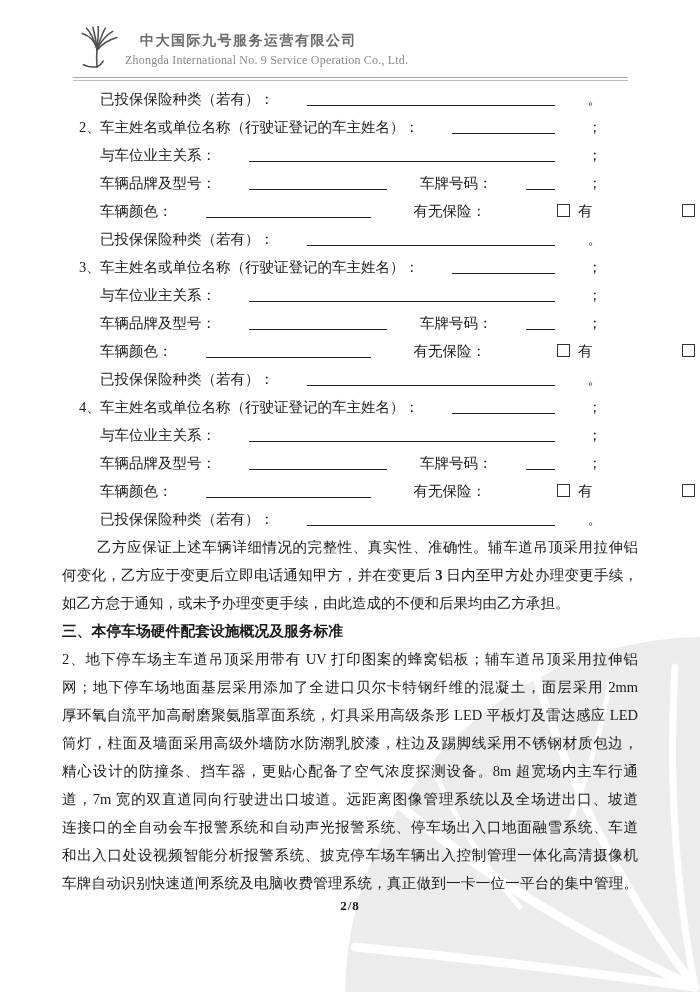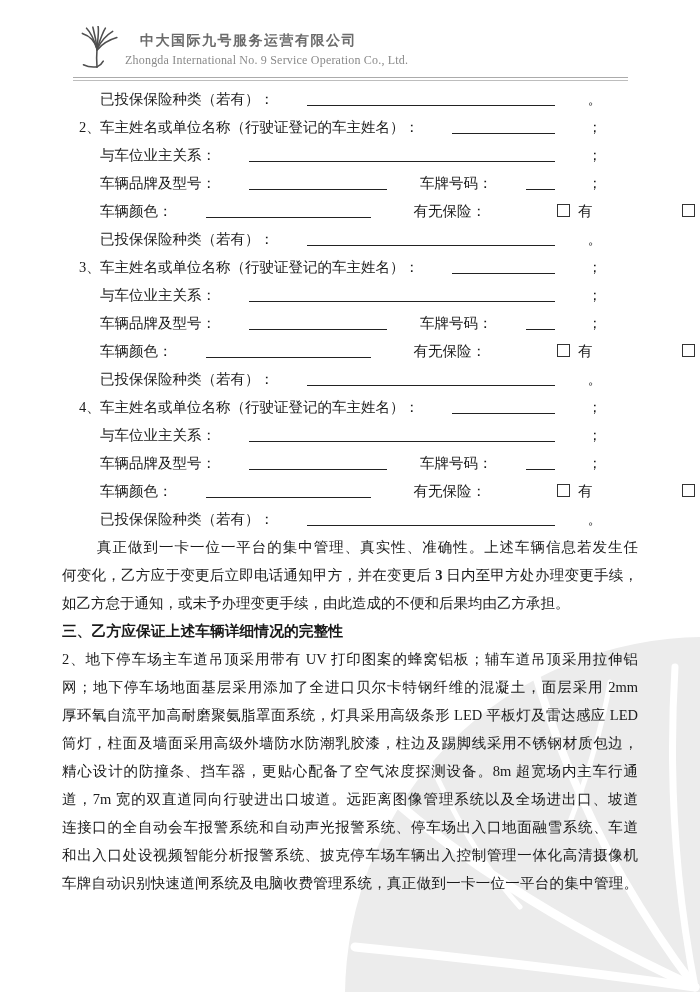--- a/index.html
+++ b/index.html
@@ -178,33 +178,34 @@
           <span class="cbgroup cbg2"><span class="cb"></span><span>无；</span></span>
         </div>
         <div class="frow">
           <span class="lbl">已投保保险种类（若有）：</span>
           <span class="blank"></span>
           <span>。</span>
         </div>
       </div>
 
       <div>
-        <div class="pline indent">真正做到一卡一位一平台的集中管理、真实性、准确性。上述车辆信息若发生任</div>
+        <div class="pline indent">乙方应保证上述车辆详细情况的完整性、真实性、准确性。辅车道吊顶采用拉伸铝</div>
         <div class="pline"><span>何变化，乙方应于变更后立即电话通知甲方，并在变更后 </span><span class="bold3">3</span><span> 日内至甲方处办理变更手续，</span></div>
         <div class="pline lastline">如乙方怠于通知，或未予办理变更手续，由此造成的不便和后果均由乙方承担。</div>
       </div>
 
-      <div class="heading">三、乙方应保证上述车辆详细情况的完整性</div>
+      <div class="heading">三、本停车场硬件配套设施概况及服务标准</div>
       <div>
         <div class="pline">2、地下停车场主车道吊顶采用带有 UV 打印图案的蜂窝铝板；辅车道吊顶采用拉伸铝</div>
         <div class="pline">网；地下停车场地面基层采用添加了全进口贝尔卡特钢纤维的混凝土，面层采用 2mm</div>
         <div class="pline">厚环氧自流平加高耐磨聚氨脂罩面系统，灯具采用高级条形 LED 平板灯及雷达感应 LED</div>
         <div class="pline">筒灯，柱面及墙面采用高级外墙防水防潮乳胶漆，柱边及踢脚线采用不锈钢材质包边，</div>
         <div class="pline">精心设计的防撞条、挡车器，更贴心配备了空气浓度探测设备。8m 超宽场内主车行通</div>
         <div class="pline">道，7m 宽的双直道同向行驶进出口坡道。远距离图像管理系统以及全场进出口、坡道</div>
         <div class="pline">连接口的全自动会车报警系统和自动声光报警系统、停车场出入口地面融雪系统、车道</div>
         <div class="pline">和出入口处设视频智能分析报警系统、披克停车场车辆出入控制管理一体化高清摄像机</div>
         <div class="pline">车牌自动识别快速道闸系统及电脑收费管理系统，真正做到一卡一位一平台的集中管理。</div>
       </div>
     </div>
 
+    <div class="footer">2/8</div>
   </div>
 </div>
 
 </body></html>

